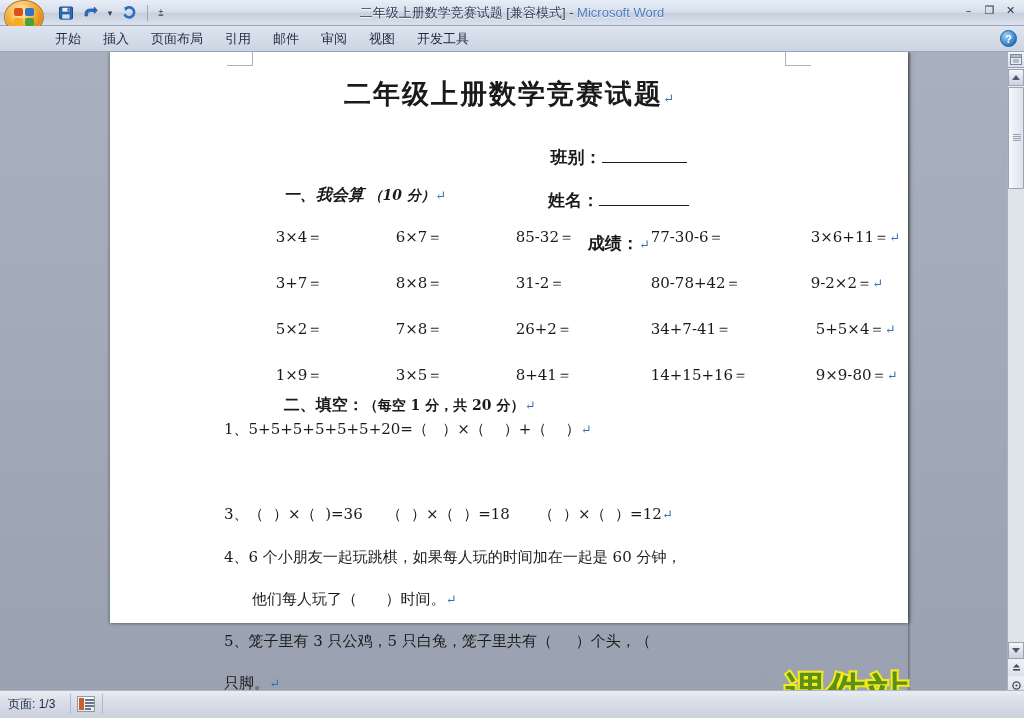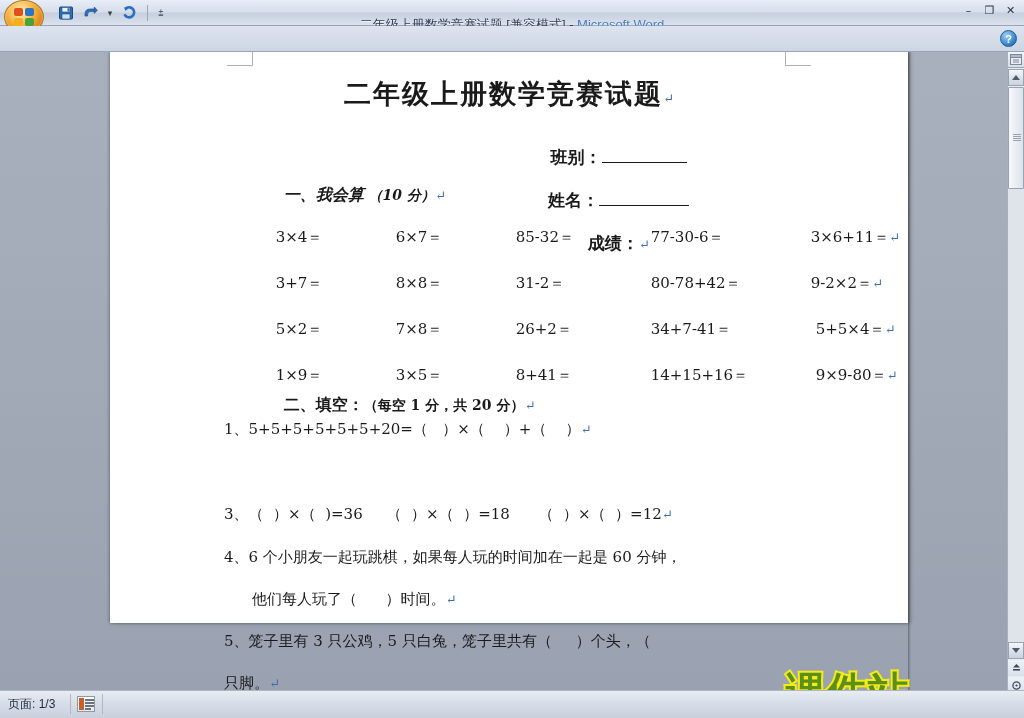--- a/index.html
+++ b/index.html
@@ -48,21 +48,21 @@
   }
   .qat-sep {
     width: 1px; height: 16px; background: #9aa6ba; margin: 0 4px;
   }
   .qat-drop {
     width: 14px; height: 20px; display:flex; align-items:center; justify-content:center;
     font-size: 9px; color: #3a4252;
   }
 
   .title-text {
-    position: absolute; left: 0; top: 12px; width: 1024px; height: 26px;
+    position: absolute; left: 0; top: 0; width: 1024px; height: 26px;
     line-height: 26px; text-align: center;
     font-size: 13px; color: #2c3b55;
     text-shadow: 0 1px 0 rgba(255,255,255,.85);
     pointer-events: none;
   }
   .title-text .app { color: #4a7cc0; }
 
   .wincontrols {
     position: absolute; right: 4px; top: 2px;
     display: flex; gap: 2px; align-items: center;
@@ -282,20 +282,30 @@
     </div>
 
     <div class="wincontrols">
       <div class="wc">–</div>
       <div class="wc">❐</div>
       <div class="wc">✕</div>
     </div>
   </div>
 
   <div class="ribbonbar">
+    <div class="tabs">
+      <div class="tab">开始</div>
+      <div class="tab">插入</div>
+      <div class="tab">页面布局</div>
+      <div class="tab">引用</div>
+      <div class="tab">邮件</div>
+      <div class="tab">审阅</div>
+      <div class="tab">视图</div>
+      <div class="tab">开发工具</div>
+    </div>
     <div class="help-btn">?</div>
   </div>
 
   <div class="workarea">
 
     <div class="page">
 
       <div class="marginmark mm-tl">
           <i class="v"></i>
           <i class="h"></i>

